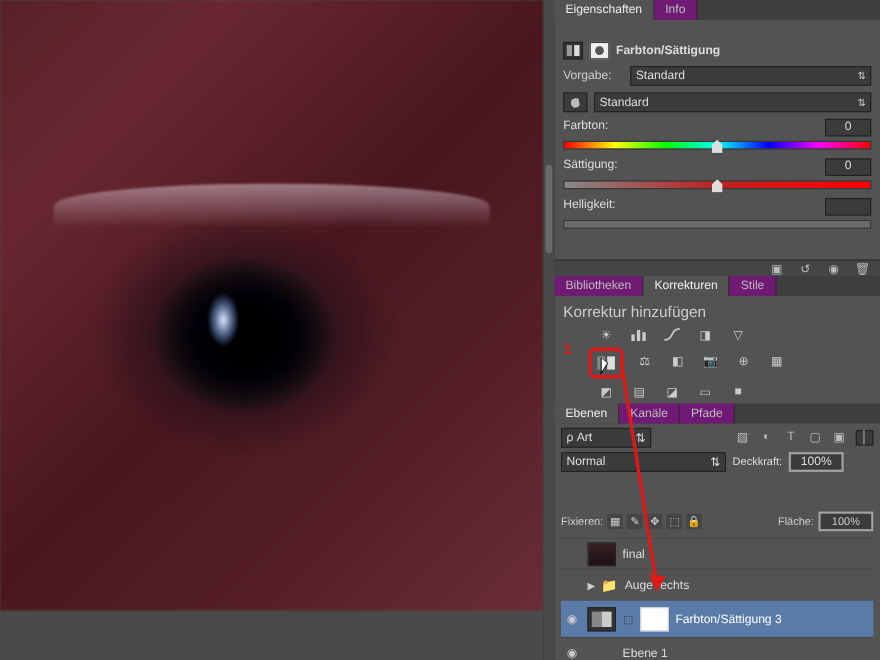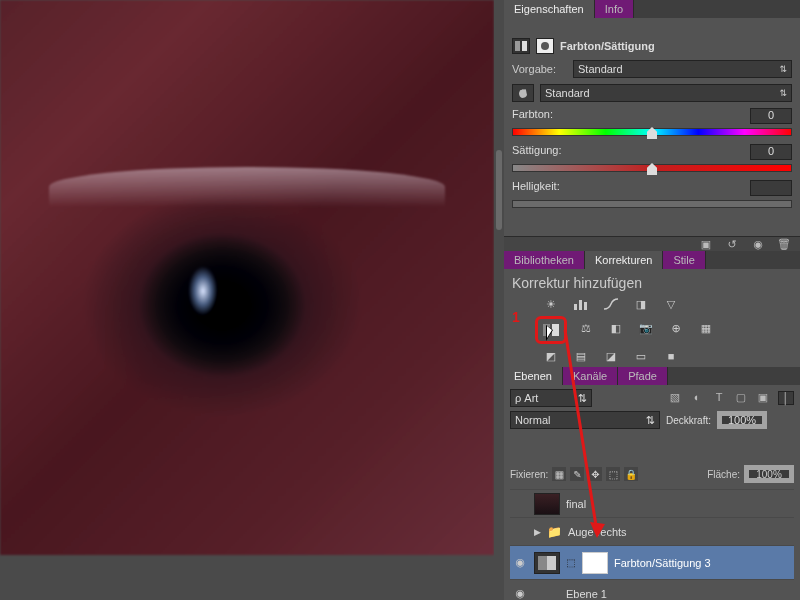--- a/index.html
+++ b/index.html
@@ -39,21 +39,21 @@
   .icon-row { display:flex; gap:8px; }
   .grid-ico { width:22px; height:18px; display:flex; align-items:center; justify-content:center; color:#ccc; }
   .hl-box { border:3px solid #e01818; border-radius:6px; padding:2px; margin-left:-5px; margin-top:-3px; margin-bottom:-3px; }
   .layer-body { padding: 4px 6px; }
   .filter-row { display:flex; align-items:center; gap:4px; margin-bottom:4px; }
   .filter-sel { width:82px; background:#3b3b3b; border:1px solid #222; height:18px; display:flex; align-items:center; justify-content:space-between; padding: 0 4px; }
   .filter-icons { display:flex; gap:8px; margin-left:auto; color:#bbb; }
   .filter-icons span { width:14px; text-align:center; }
   .bl-row { display:flex; align-items:center; gap:6px; margin-bottom:4px; }
   .blend-sel { width:150px; background:#3b3b3b; border:1px solid #222; height:18px; display:flex; align-items:center; justify-content:space-between; padding:0 4px; }
-  .pct-box { width:50px; height:18px; background:#3b3b3b; border:5px solid #a3a3a3; text-align:center; display:flex; align-items:center; justify-content:center; }
+  .pct-box { width:50px; height:18px; background:#3b3b3b; border:2px solid #a3a3a3; text-align:center; display:flex; align-items:center; justify-content:center; }
   .lock-row { display:flex; align-items:center; gap:4px; margin-bottom:6px; font-size:10px; color:#ccc;margin-top:36px; }
   .lock-row .ico { width:14px; height:14px; background:#454545; display:flex; align-items:center; justify-content:center; font-size:10px; }
   .layer { display:flex; align-items:center; height:28px; gap:6px; padding:0 2px; border-top:1px solid #494949; }
   .layer.sel { background:#5a7aa8; color:#fff; }
   .layer.tall { height:34px; }
   .vis { width:16px; text-align:center; color:#ccc; }
   .thumb { width:26px; height:22px; background:#222; border:1px solid #222; }
   .thumb.final { background: linear-gradient(#3a2024,#1a1014); }
   .thumb.mask-thumb { background:#fff; border:1px solid #ccc; }
   .thumb.adj-thumb { background:#333; position:relative; }

